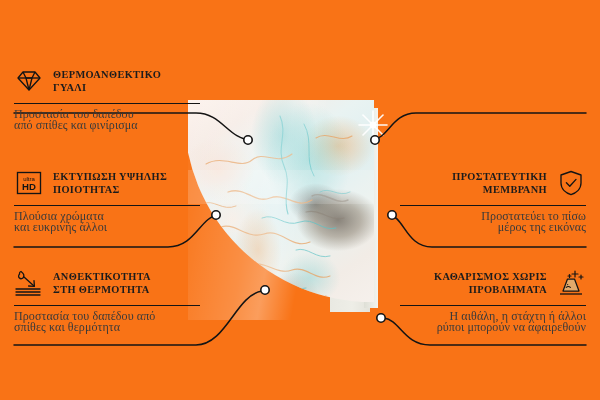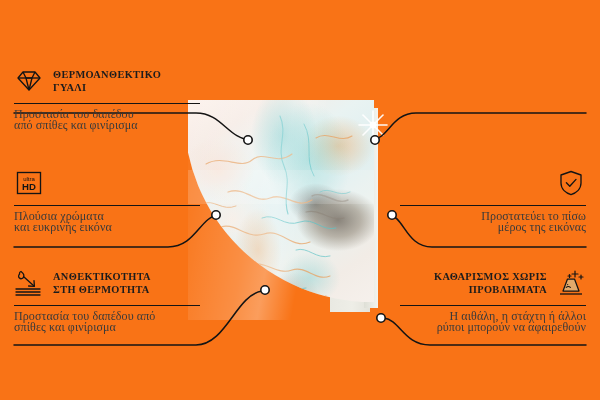--- a/index.html
+++ b/index.html
@@ -258,24 +258,27 @@
 
   <div class="feature left" style="top:166px">
     <div class="f-head">
       <span class="f-icon">
         <svg width="28" height="26" viewBox="0 0 28 26">
           <rect x="2.5" y="2.5" width="23" height="21" fill="none" stroke="#141414" stroke-width="1.35"></rect>
           <text x="14" y="11.4" text-anchor="middle" font-family="Liberation Sans, sans-serif" font-size="6" fill="#141414">ultra</text>
           <text x="14" y="20.4" text-anchor="middle" font-family="Liberation Sans, sans-serif" font-size="9.6" font-weight="bold" fill="#141414">HD</text>
         </svg>
       </span>
-    </div>
-    <div class="f-rule"></div>
-    <div class="f-sub">
-      <span>Πλούσια χρώματα</span><br><span>και ευκρινής εικόνα</span>
+      <span class="f-title">
+        <span>ΕΚΤΥΠΩΣΗ ΥΨΗΛΗΣ</span><br><span>ΠΟΙΟΤΗΤΑΣ</span>
+      </span>
+    </div>
+    <div class="f-rule"></div>
+    <div class="f-sub">
+      <span>Πλούσια χρώματα</span><br><span>και ευκρινής άλλοι</span>
     </div>
   </div>
 
   <div class="feature left" style="top:266px">
     <div class="f-head">
       <span class="f-icon">
         <svg width="30" height="28" viewBox="0 0 30 28">
           <g fill="none" stroke="#141414" stroke-width="1.3" stroke-linecap="round" stroke-linejoin="round">
             <path d="M7 2.5 C9.6 4.4, 10.4 6.6, 9.4 8.4 C8.6 9.9, 6.6 10.2, 5.4 9.1 C4.2 8, 4.4 6.1, 5.6 5 C5.2 3.9, 5.9 2.9, 7 2.5 Z"></path>
             <path d="M10 8 L20 17"></path>
@@ -285,34 +288,37 @@
             <path d="M2 26 H26"></path>
           </g>
         </svg>
       </span>
       <span class="f-title">
         <span>ΑΝΘΕΚΤΙΚΟΤΗΤΑ</span><br><span>ΣΤΗ ΘΕΡΜΟΤΗΤΑ</span>
       </span>
     </div>
     <div class="f-rule"></div>
     <div class="f-sub">
-      <span>Προστασία του δαπέδου από</span><br><span>σπίθες και φινίρισμα</span>
+      <span>Προστασία του δαπέδου από</span><br><span>σπίθες και θερμότητα</span>
     </div>
   </div>
 
 
   <div class="feature right" style="top:166px">
     <div class="f-head">
       <span class="f-icon">
         <svg width="28" height="28" viewBox="0 0 28 28">
           <g fill="none" stroke="#141414" stroke-width="1.35" stroke-linejoin="round" stroke-linecap="round">
             <path d="M14 2.5 L24 6 V14 C24 20, 19 24, 14 25.6 C9 24, 4 20, 4 14 V6 Z"></path>
             <path d="M9.4 13.8 L12.8 17.2 L19 10.4"></path>
           </g>
         </svg>
+      </span>
+      <span class="f-title">
+        <span>ΠΡΟΣΤΑΤΕΥΤΙΚΗ</span><br><span>ΜΕΜΒΡΑΝΗ</span>
       </span>
     </div>
     <div class="f-rule"></div>
     <div class="f-sub">
       <span>Προστατεύει το πίσω</span><br><span>μέρος της εικόνας</span>
     </div>
   </div>
 
   <div class="feature right" style="top:266px">
     <div class="f-head">

